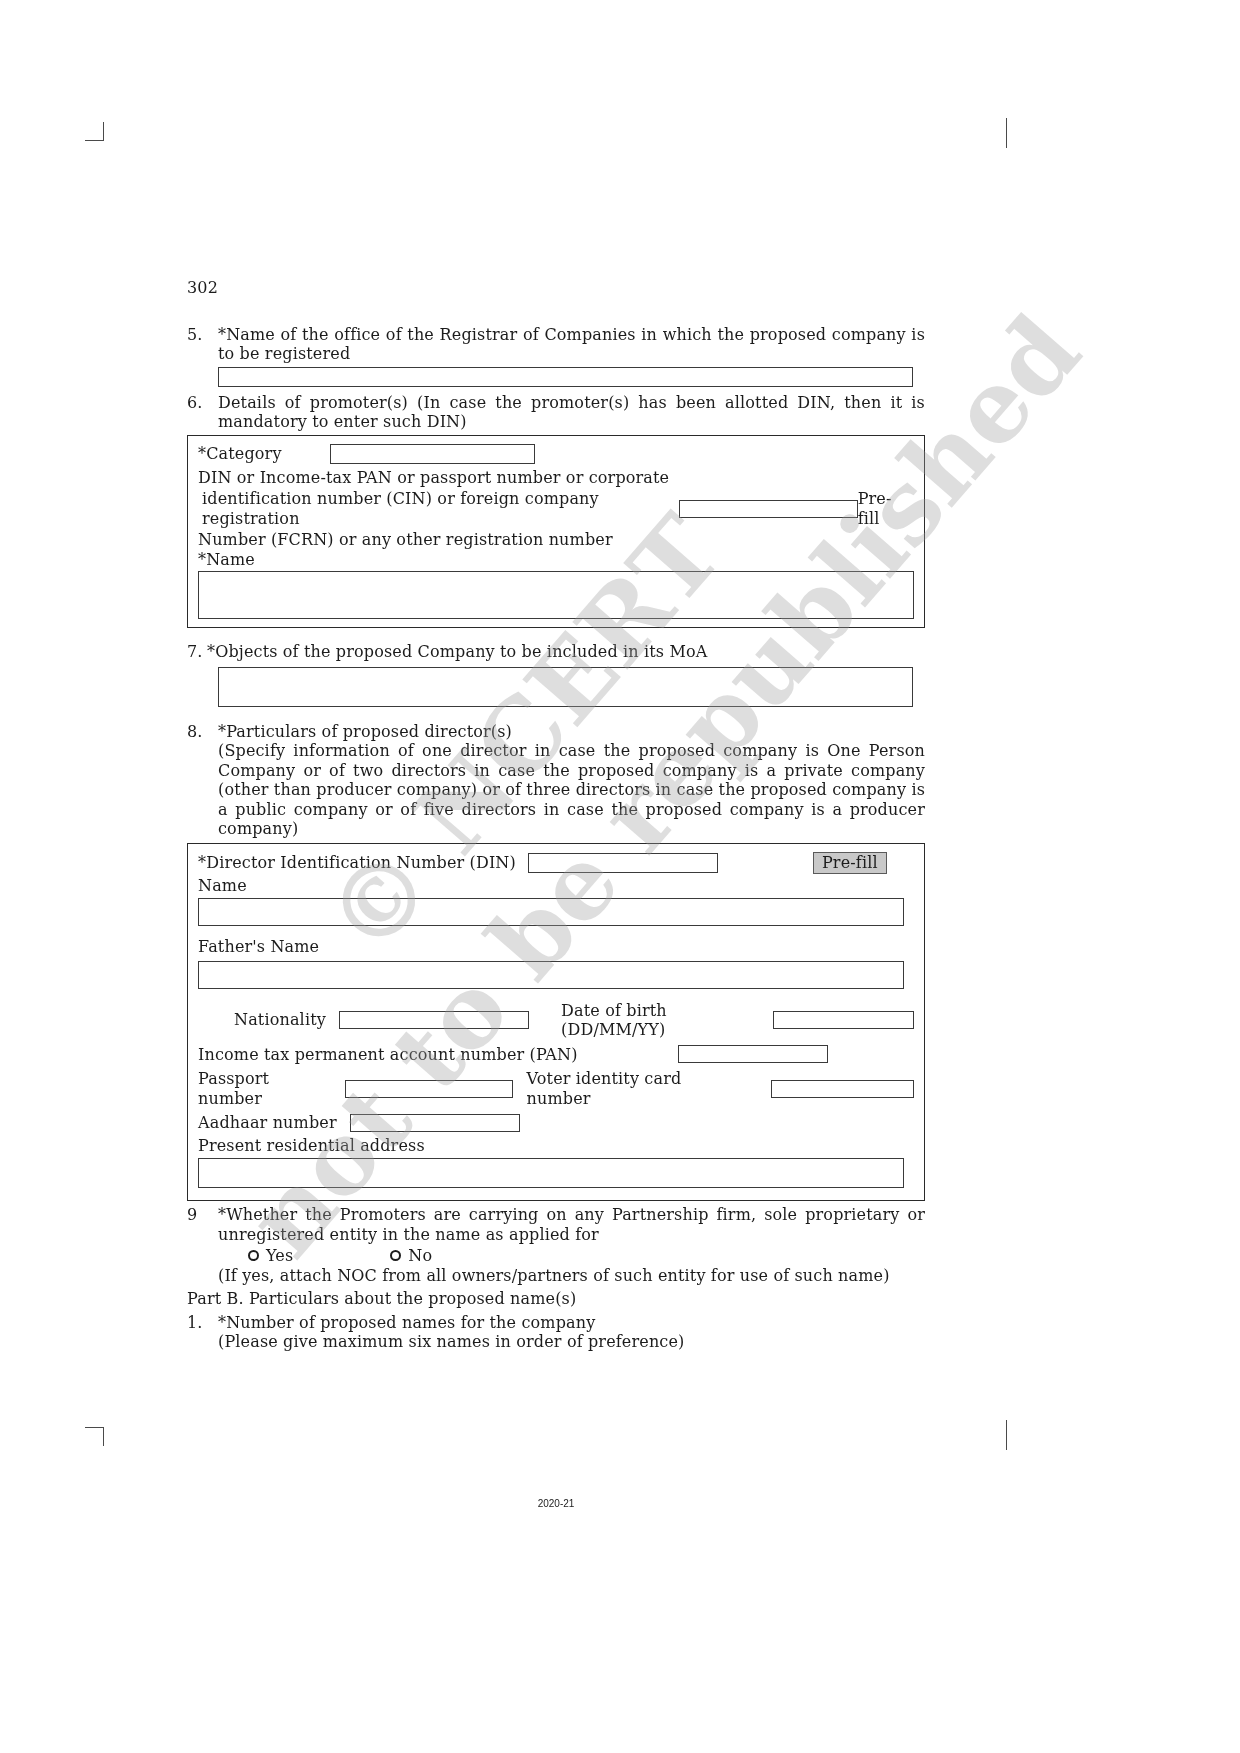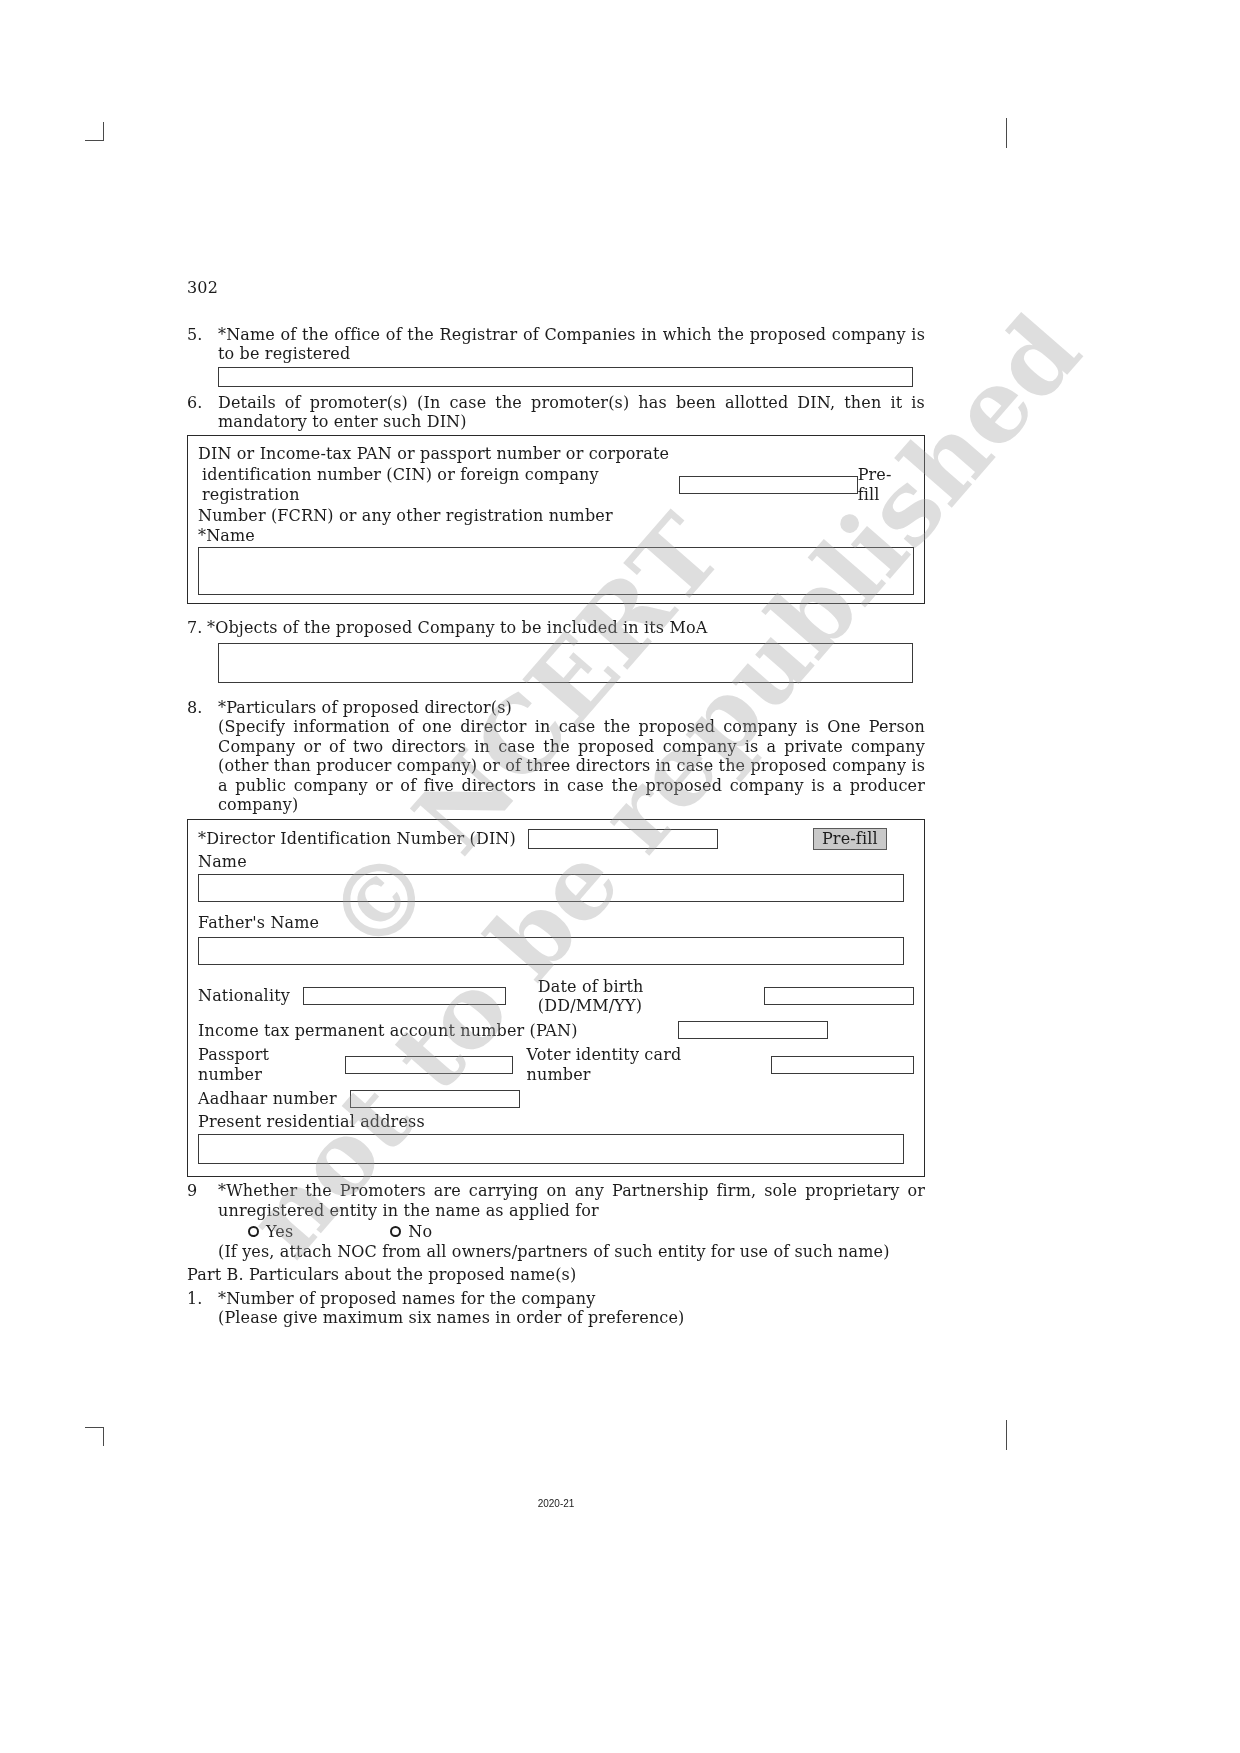--- a/index.html
+++ b/index.html
@@ -84,20 +84,24 @@
       <div class="just">*Name of the office of the Registrar of Companies in which the proposed company is to be registered</div>
       <div class="input block-input" style="width:695px;height:20px;margin-top:3px;"></div>
     </div>
 
     <div class="item" style="margin-top:6px;">
       <span class="num">6.</span>
       <div class="just">Details of promoter(s) (In case the promoter(s) has been allotted DIN, then it is mandatory to enter such DIN)</div>
     </div>
 
     <div class="box">
+      <div class="row" style="margin-bottom:4px;">
+        <span>*Category</span>
+        <span class="input" style="width:205px;height:20px;margin-left:48px;"></span>
+      </div>
       <div>DIN or Income-tax PAN or passport number or corporate</div>
       <div class="row" style="margin:2px 4px;">
         <span>identification number (CIN) or foreign company registration</span>
         <span class="input" style="width:190px;height:18px;margin-left:8px;"></span>
         <span style="margin-left:auto;">Pre-fill</span>
       </div>
       <div>Number (FCRN) or any other registration number</div>
       <div>*Name</div>
       <div class="input block-input" style="width:100%;height:48px;margin-top:2px;"></div>
     </div>
@@ -117,21 +121,21 @@
     <div class="box" style="margin-top:4px;padding-bottom:12px;">
       <div class="row">
         <span>*Director Identification Number (DIN)</span>
         <span class="input" style="width:190px;height:20px;margin-left:12px;"></span>
         <span class="prefill-btn" style="margin-left:95px;">Pre-fill</span>
       </div>
       <div style="margin-top:2px;">Name</div>
       <div class="input block-input" style="width:706px;height:28px;margin-top:3px;"></div>
       <div style="margin-top:11px;">Father's Name</div>
       <div class="input block-input" style="width:706px;height:28px;margin-top:4px;"></div>
-      <div class="row" style="margin-top:12px;">
+      <div class="row" style="margin-top:12px;margin-left:36px;">
         <span>Nationality</span>
         <span class="input" style="width:203px;height:18px;margin-left:13px;"></span>
         <span style="margin-left:32px;">Date of birth (DD/MM/YY)</span>
         <span class="input" style="width:150px;height:18px;margin-left:11px;"></span>
       </div>
       <div class="row" style="margin-top:5px;">
         <span>Income tax permanent account number (PAN)</span>
         <span class="input" style="width:150px;height:18px;margin-left:100px;"></span>
       </div>
       <div class="row" style="margin-top:5px;">

